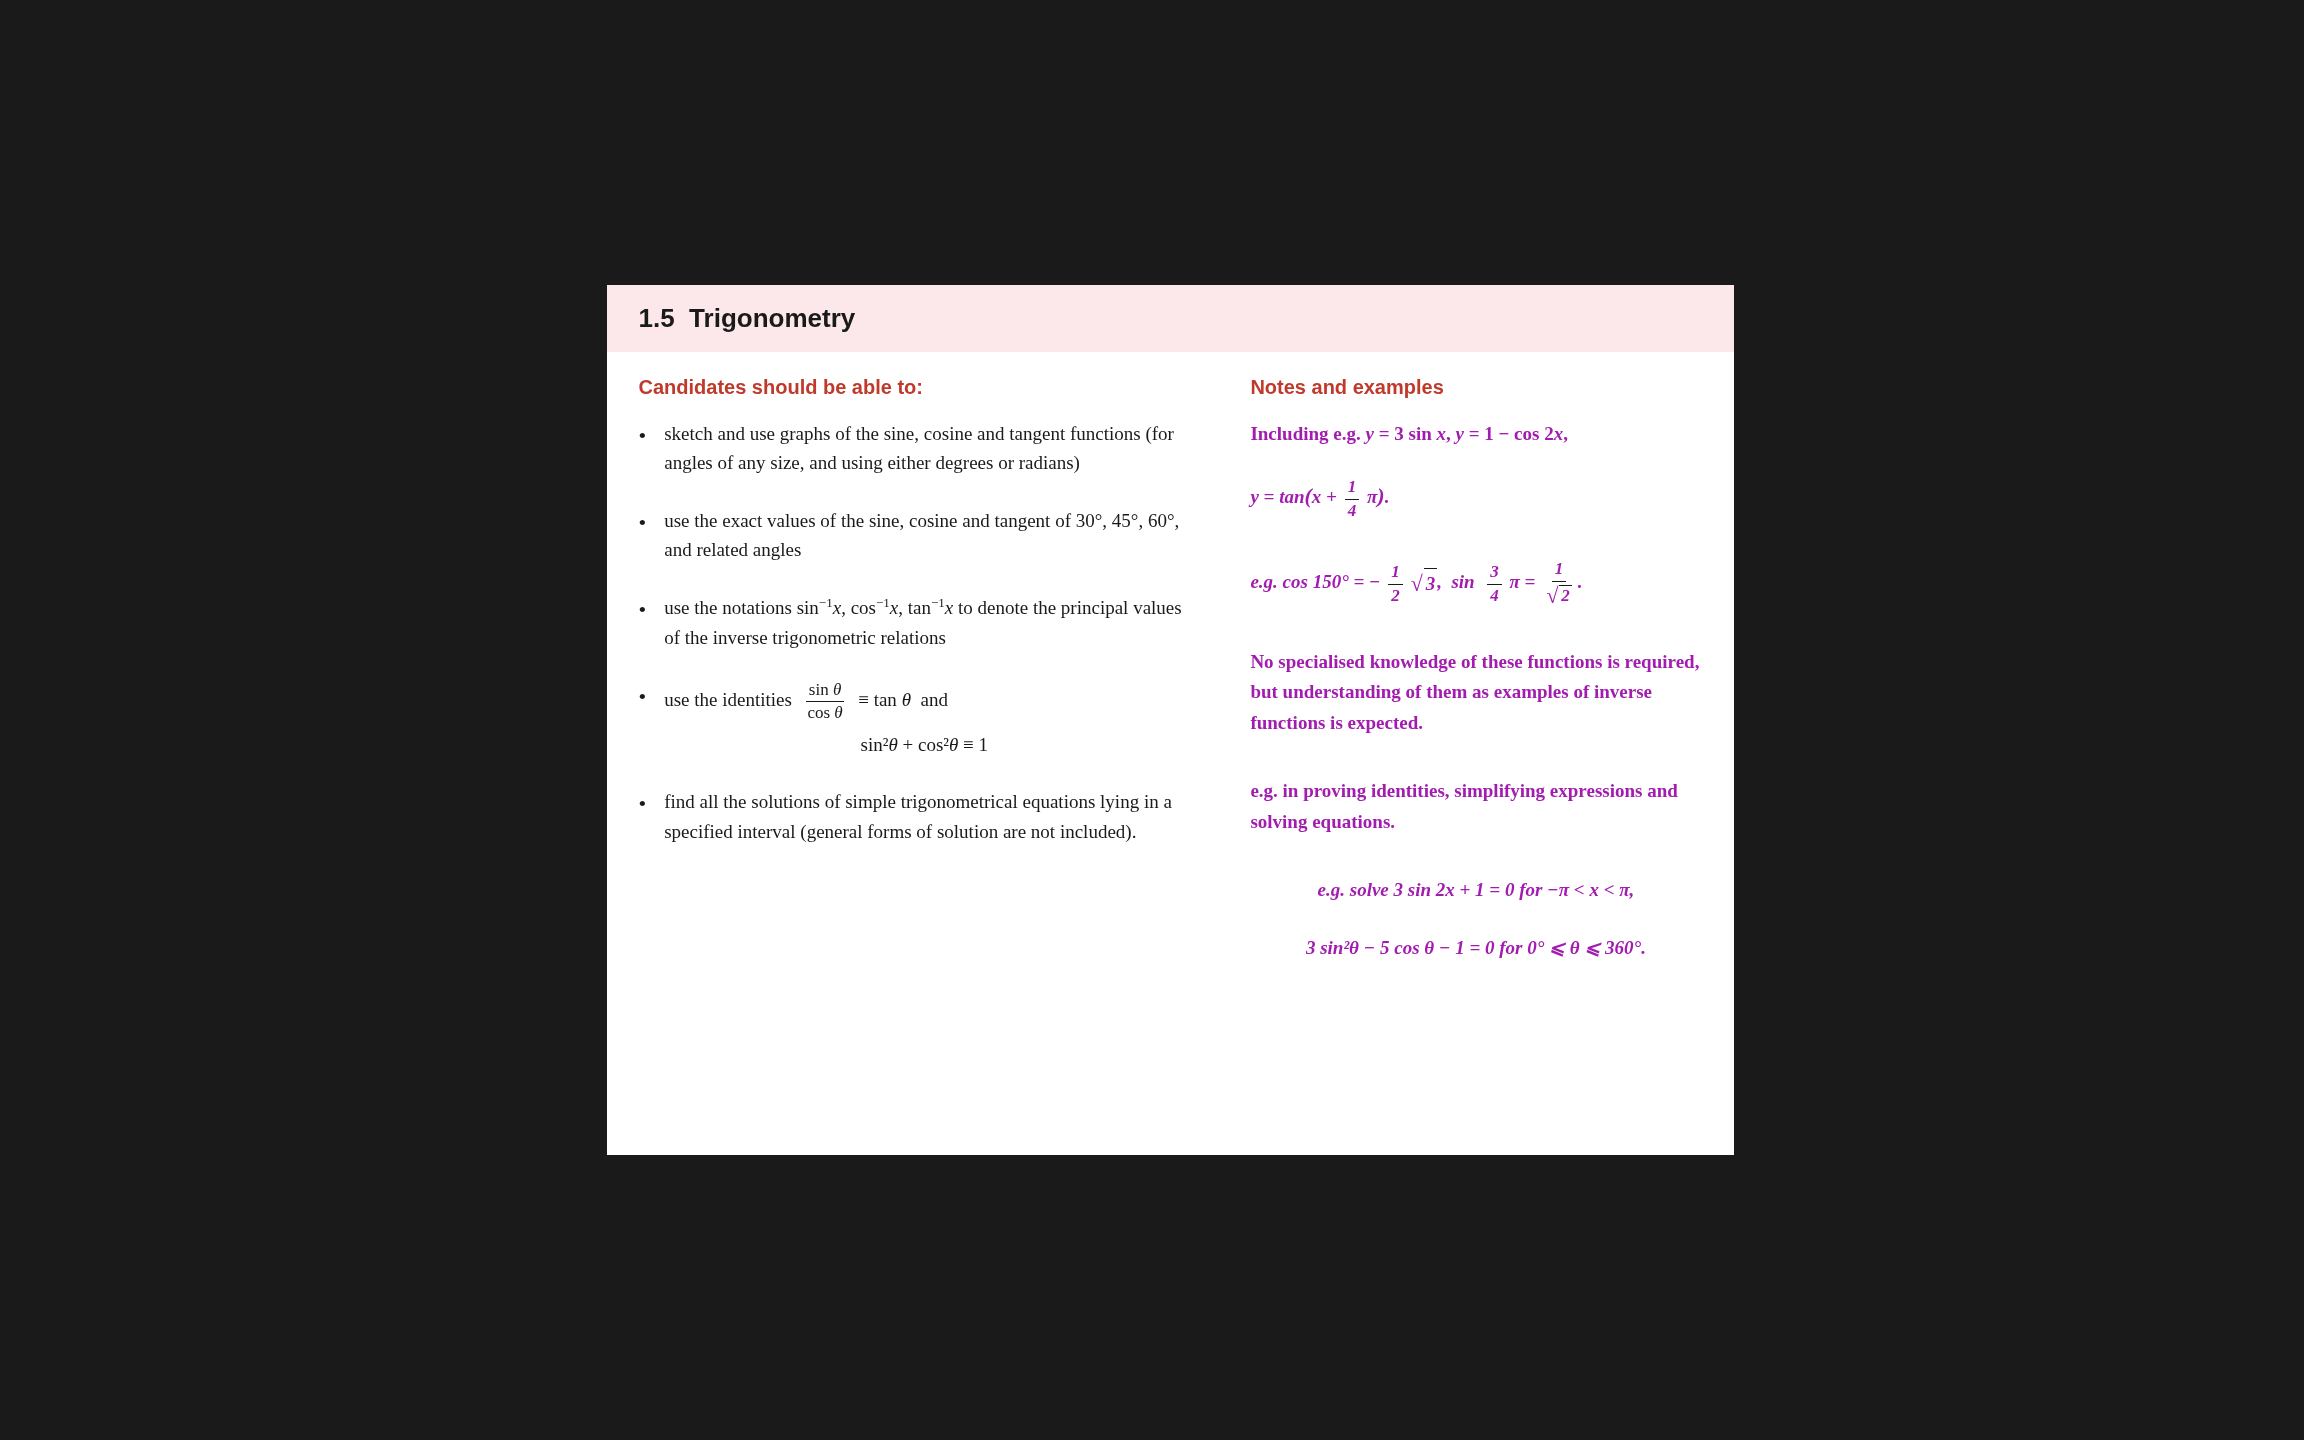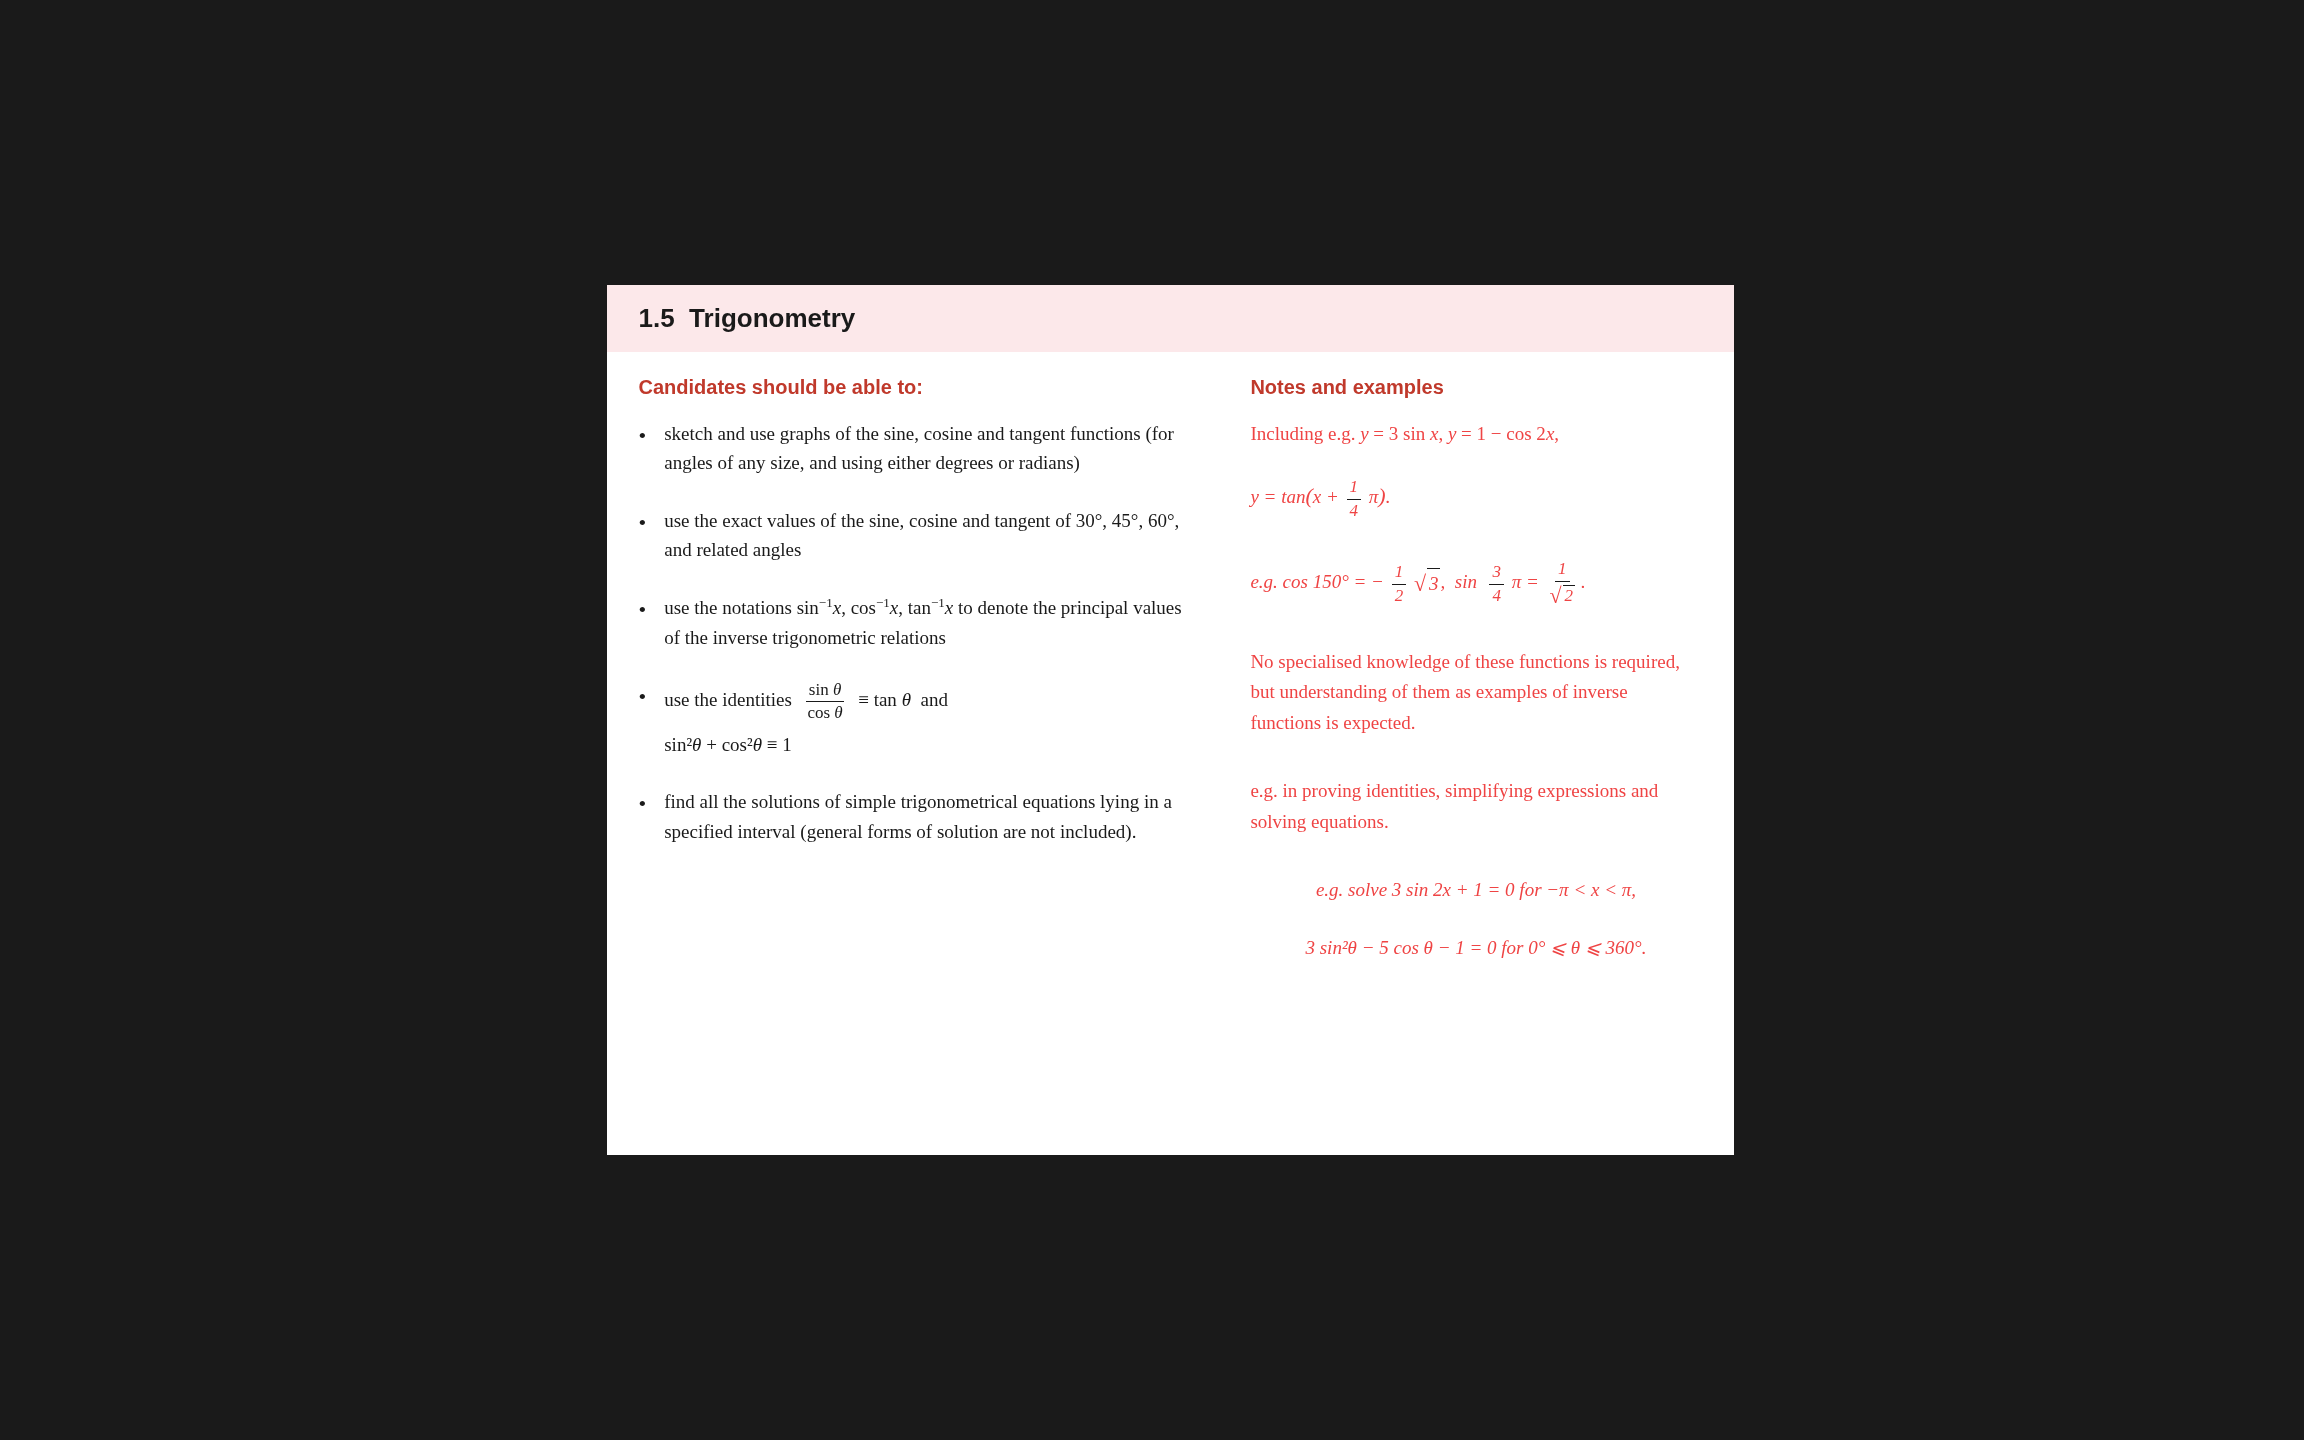--- a/index.html
+++ b/index.html
@@ -87,22 +87,23 @@
       line-height: 1.4;
     }
 
     .bullet-text {
       flex: 1;
     }
 
     .notes-block {
       margin-bottom: 28px;
       font-size: 19px;
-      color: #ef4444;
+      color: #a21caf;
       line-height: 1.6;
+      font-weight: bold;
     }
 
     .math-display {
       font-style: italic;
       font-size: 19px;
     }
 
     sup {
       font-size: 13px;
       vertical-align: super;
@@ -141,20 +142,21 @@
     }
 
     .sqrt-content {
       border-top: 1.5px solid #1a1a1a;
       padding: 0 2px;
       font-style: italic;
     }
 
     .identity-block {
       margin-top: 6px;
+      text-align: center;
     }
 
     .notes-example-block {
       margin-bottom: 38px;
     }
 
     .notes-example-block:last-child {
       margin-bottom: 0;
       text-align: center;
     }

